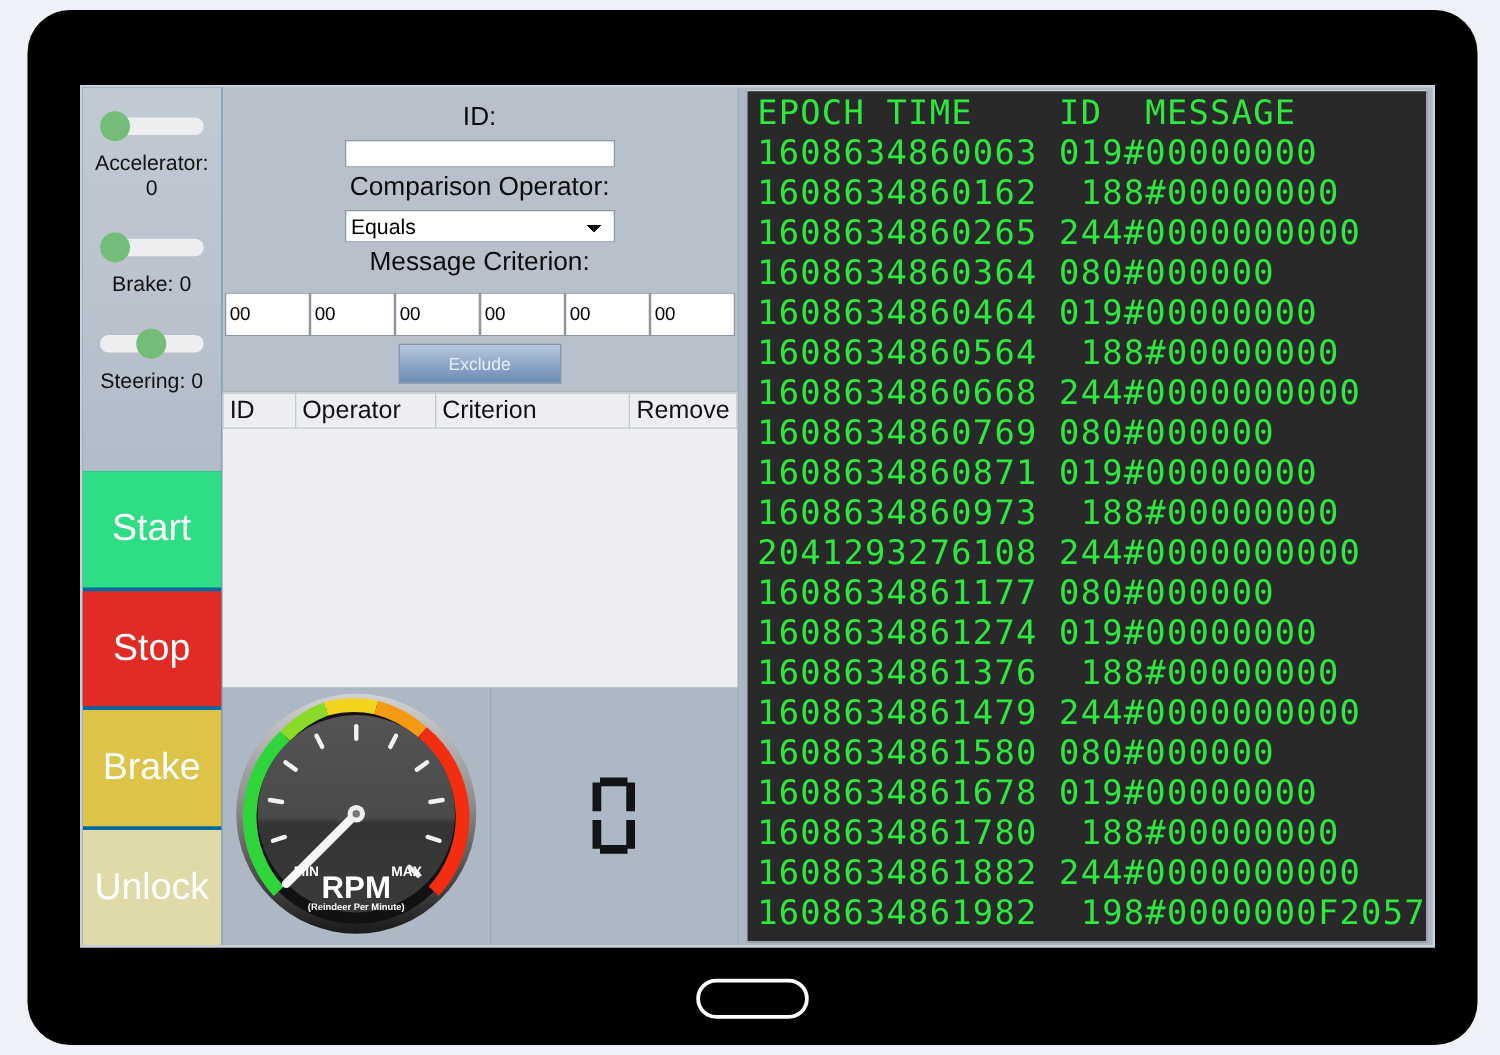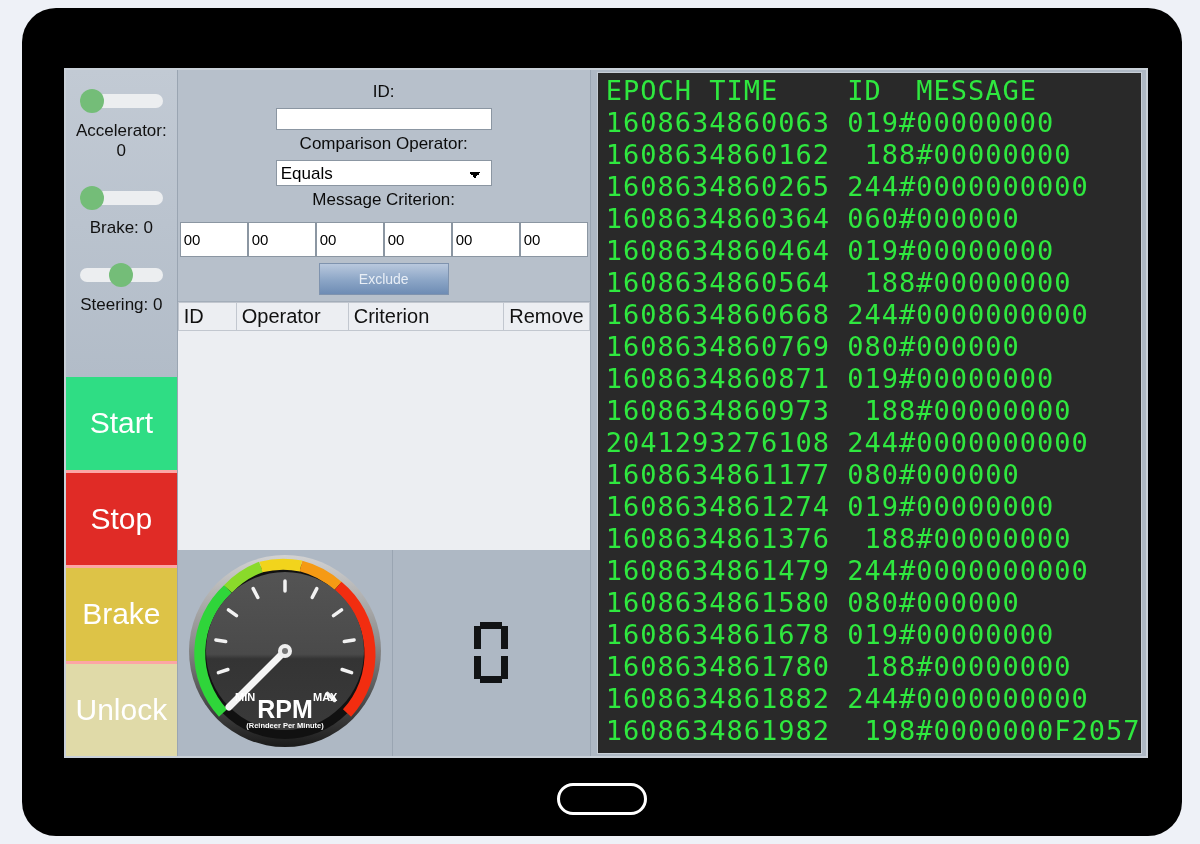--- a/index.html
+++ b/index.html
@@ -30,21 +30,21 @@
     width: 90px; height: 32px;
     border: 3px solid #ffffff;
     border-radius: 16px;
     background: #000;
   }
 
   
   #left-col {
     width: 166px; height: 100%;
     display: flex; flex-direction: column;
-    background: #fca5a5;
+    background: #0369a1;
     border-right: 1px solid #9aa5b2;
   }
   #sliders-panel {
     height: 307px;
     background: linear-gradient(180deg,#c2cad4 0%, #b2bcc8 100%);
     padding: 24px 10px 0 10px;
     display: flex; flex-direction: column;
   }
   .slider-group { margin-bottom: 30px; }
   .slider-track {
@@ -84,21 +84,21 @@
     display: flex; flex-direction: column;
     border-right: 1px solid #9aa5b2;
   }
   #filter-form {
     background: #b7c0cb;
     padding: 8px 0 6px 0;
     border-bottom: 1px solid #a3adb9;
   }
   .form-title {
     text-align: center;
-    font-size: 17px; color: #0b0b0b;
+    font-size: 21px; color: #0b0b0b;
     padding: 4px 0 6px 0;
   }
   .form-row { display: flex; justify-content: center; }
   #id-input {
     width: 216px; height: 22px;
     border: 1px solid #8b96a2; background: #fff;
     font-size: 15px; padding: 0 4px;
     font-family: "Liberation Sans", sans-serif;
   }
   #operator-select {
@@ -346,21 +346,21 @@
       </div>
     </div>
 
     <div id="terminal-col">
       <div id="terminal">
         <div class="term-line term-header">EPOCH TIME    ID  MESSAGE</div>
         <div id="term-lines">
             <div class="term-line">1608634860063 019#00000000</div>
             <div class="term-line">1608634860162  188#00000000</div>
             <div class="term-line">1608634860265 244#0000000000</div>
-            <div class="term-line">1608634860364 060#000000</div>
+            <div class="term-line">1608634860364 080#000000</div>
             <div class="term-line">1608634860464 019#00000000</div>
             <div class="term-line">1608634860564  188#00000000</div>
             <div class="term-line">1608634860668 244#0000000000</div>
             <div class="term-line">1608634860769 080#000000</div>
             <div class="term-line">1608634860871 019#00000000</div>
             <div class="term-line">1608634860973  188#00000000</div>
             <div class="term-line">2041293276108 244#0000000000</div>
             <div class="term-line">1608634861177 080#000000</div>
             <div class="term-line">1608634861274 019#00000000</div>
             <div class="term-line">1608634861376  188#00000000</div>

